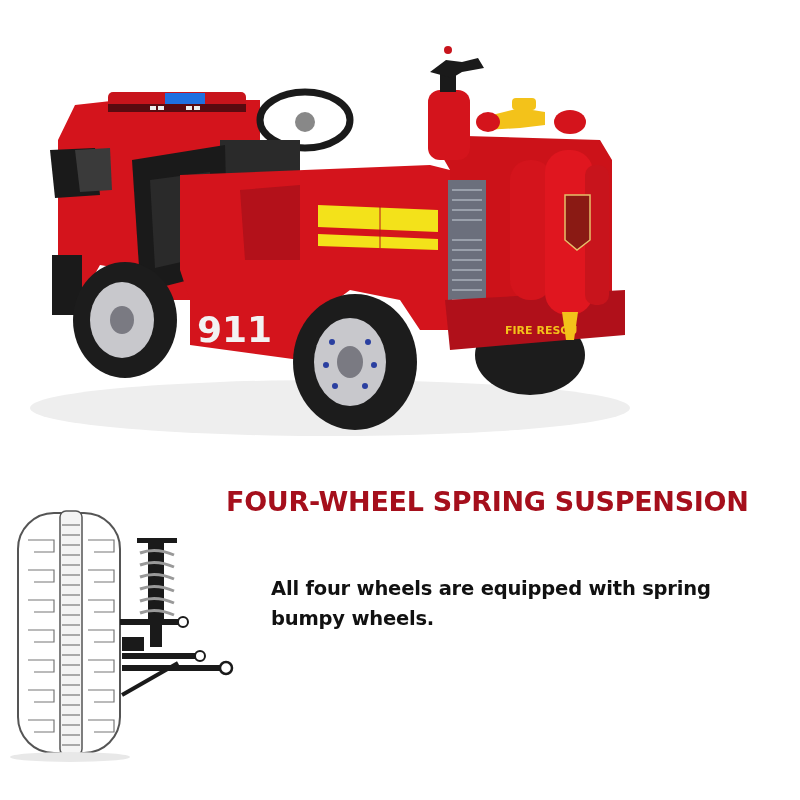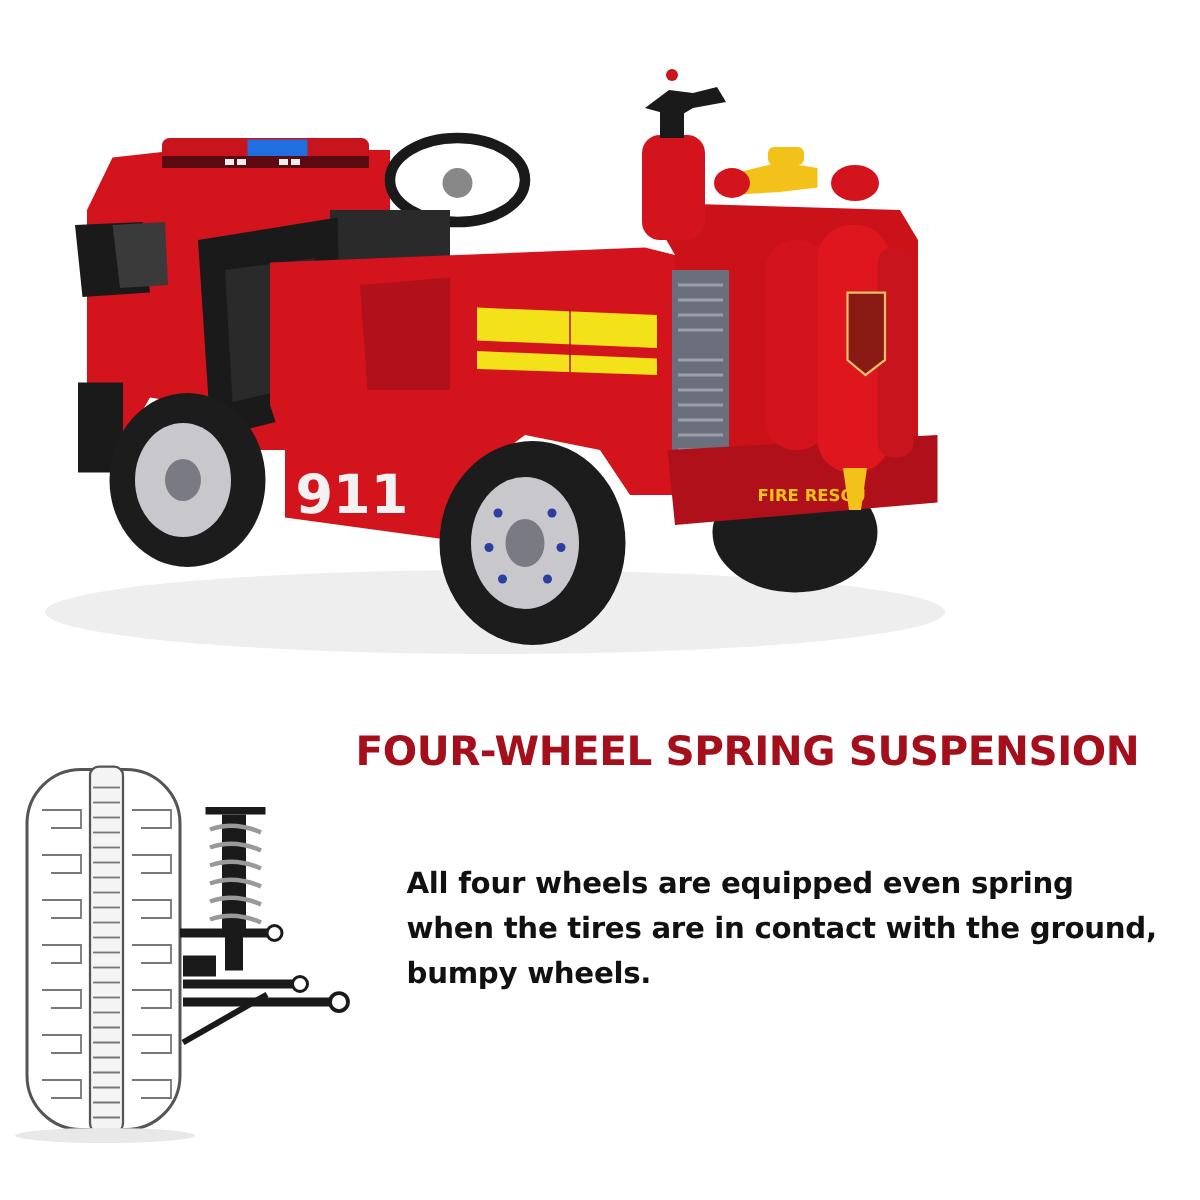--- a/index.html
+++ b/index.html
@@ -1,18 +1,18 @@
 <!DOCTYPE html>
 <html><head>
   <meta charset="utf-8">
   <style>
     html, body { margin: 0; padding: 0; background: #ffffff; }
     body { width: 800px; height: 800px; position: relative; overflow: hidden; font-family: "DejaVu Sans", sans-serif; }
     .product-photo { position: absolute; left: 0; top: 0; width: 800px; height: 450px; }
-    .heading { position: absolute; left: 237px; top: 486px; font-family: "DejaVu Sans", sans-serif; font-weight: bold; font-size: 27px; color: #a50f1c; letter-spacing: -0.3px; white-space: nowrap; }
+    .heading { position: absolute; left: 226px; top: 486px; font-family: "DejaVu Sans", sans-serif; font-weight: bold; font-size: 27px; color: #a50f1c; letter-spacing: -0.3px; white-space: nowrap; }
     .desc { position: absolute; left: 271px; top: 574px; width: 530px; font-family: "DejaVu Sans", sans-serif; font-weight: bold; font-size: 19.5px; line-height: 30px; color: #111111; letter-spacing: -0.2px; }
     .desc span { display: block; white-space: nowrap; }
     .diagram { position: absolute; left: 0; top: 505px; width: 250px; height: 260px; }
   </style>
 </head>
 <body>
 
 <svg class="product-photo" viewBox="0 0 800 450" xmlns="http://www.w3.org/2000/svg">
 
   <ellipse cx="330" cy="408" rx="300" ry="28" fill="#eeeeee"></ellipse>
@@ -177,16 +177,15 @@
   <rect x="122" y="160" width="100" height="6" fill="#1a1a1a"></rect>
   <circle cx="226" cy="163" r="6" fill="#fff" stroke="#1a1a1a" stroke-width="2.5"></circle>
   <line x1="122" y1="190" x2="178" y2="158" stroke="#1a1a1a" stroke-width="4"></line>
 
   <ellipse cx="70" cy="252" rx="60" ry="5" fill="#e8e8e8"></ellipse>
 </svg>
 
 <div class="heading">FOUR-WHEEL SPRING SUSPENSION</div>
 
 <div class="desc">
-  <span>All four wheels are equipped even spring</span>
-  <span>when the tires are in contact with the ground,</span>
+  <span>All four wheels are equipped with spring</span>
   <span>bumpy wheels.</span>
 </div>
 
 </body></html>

